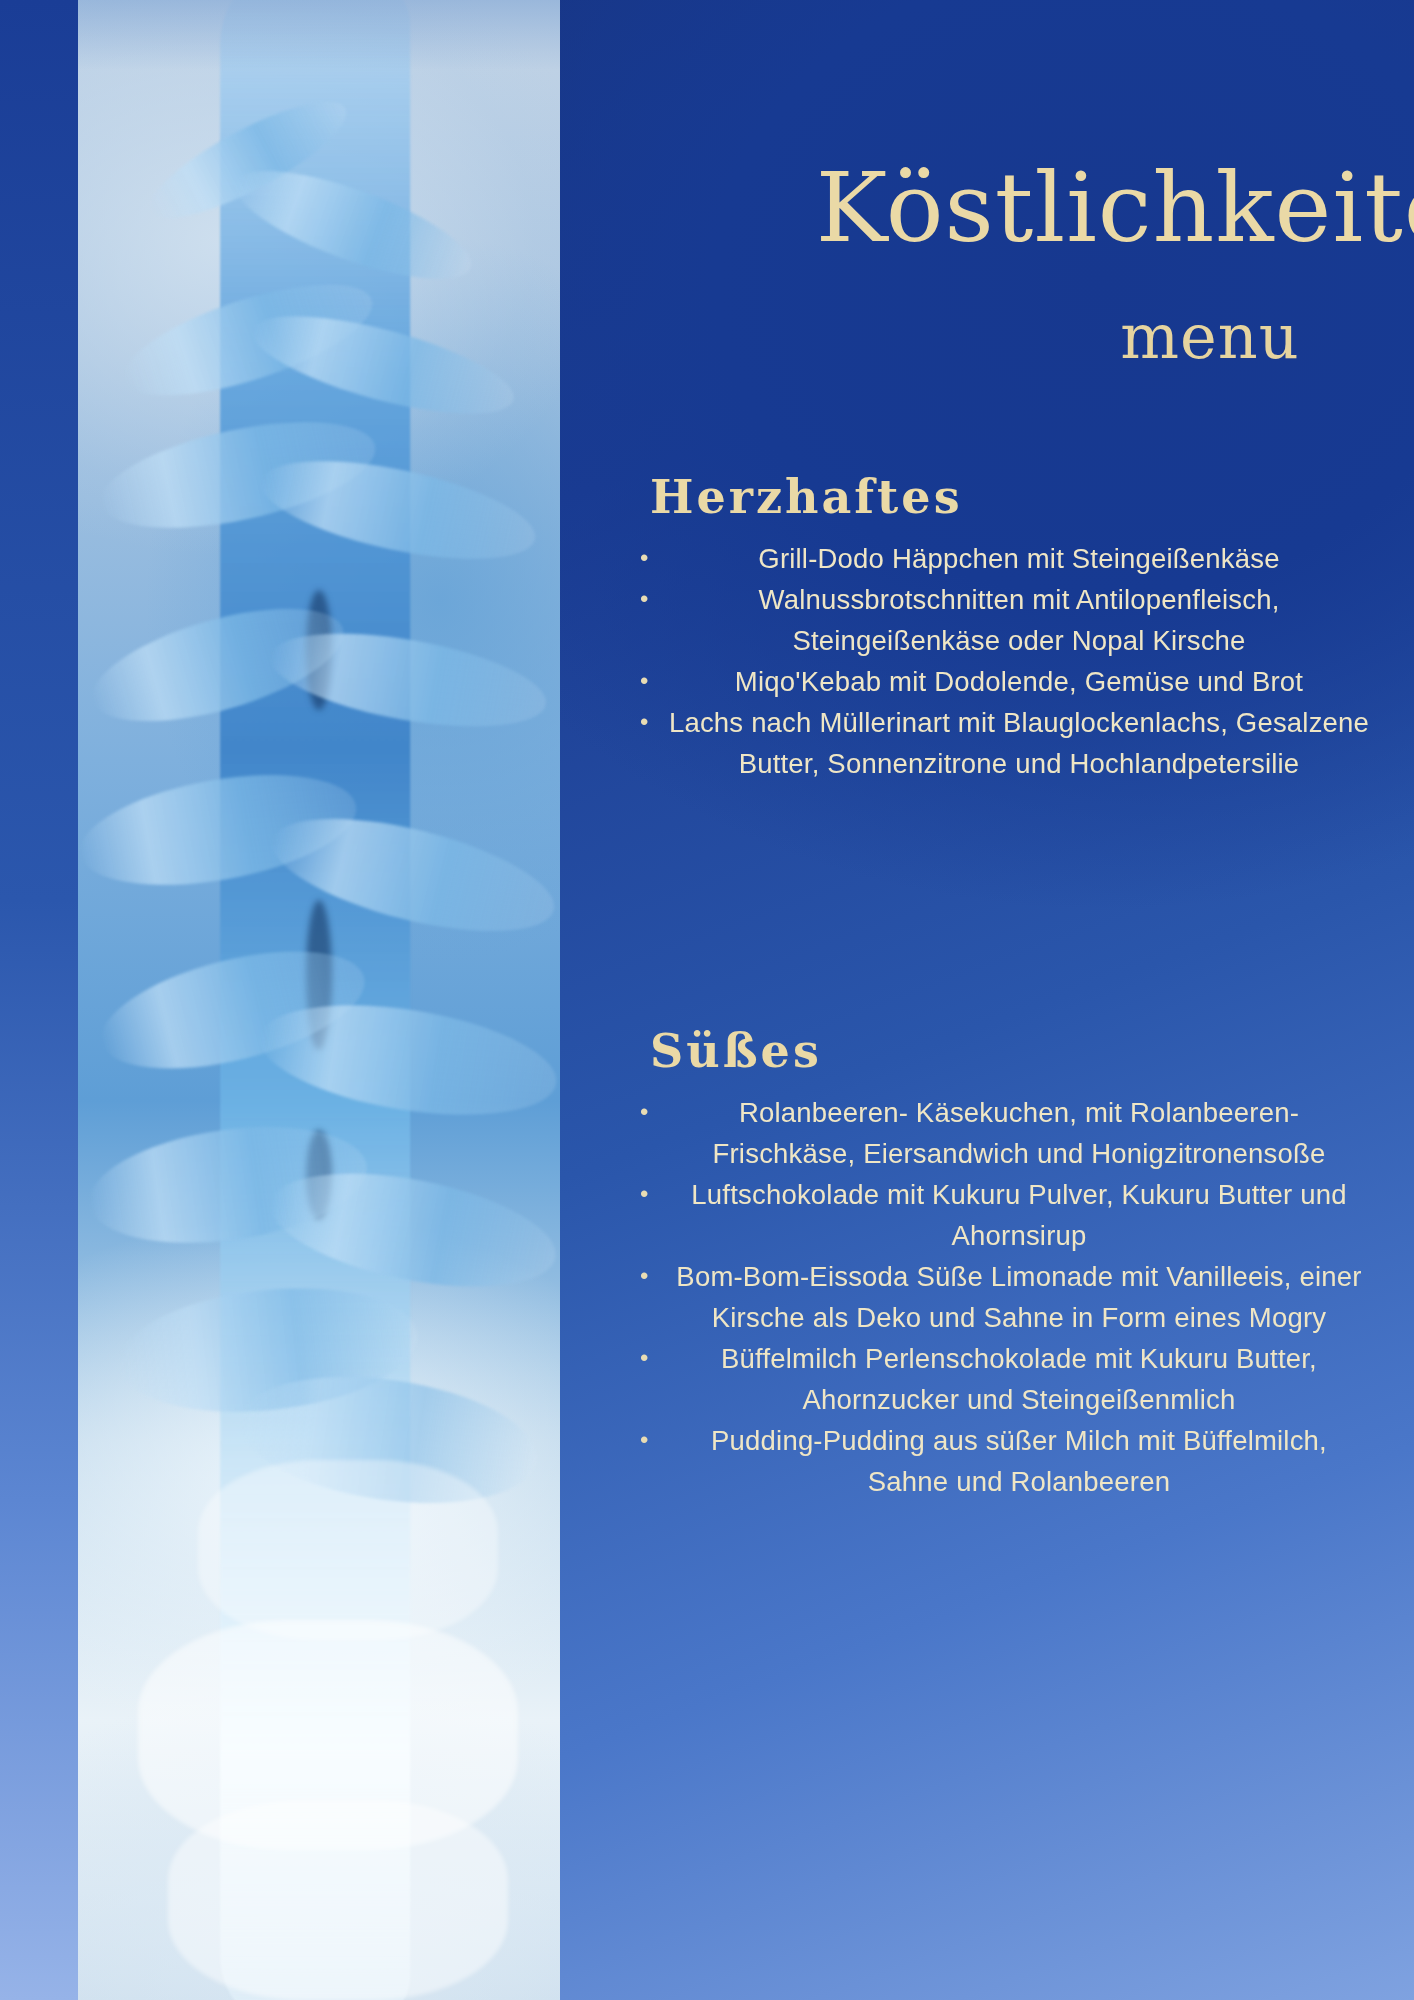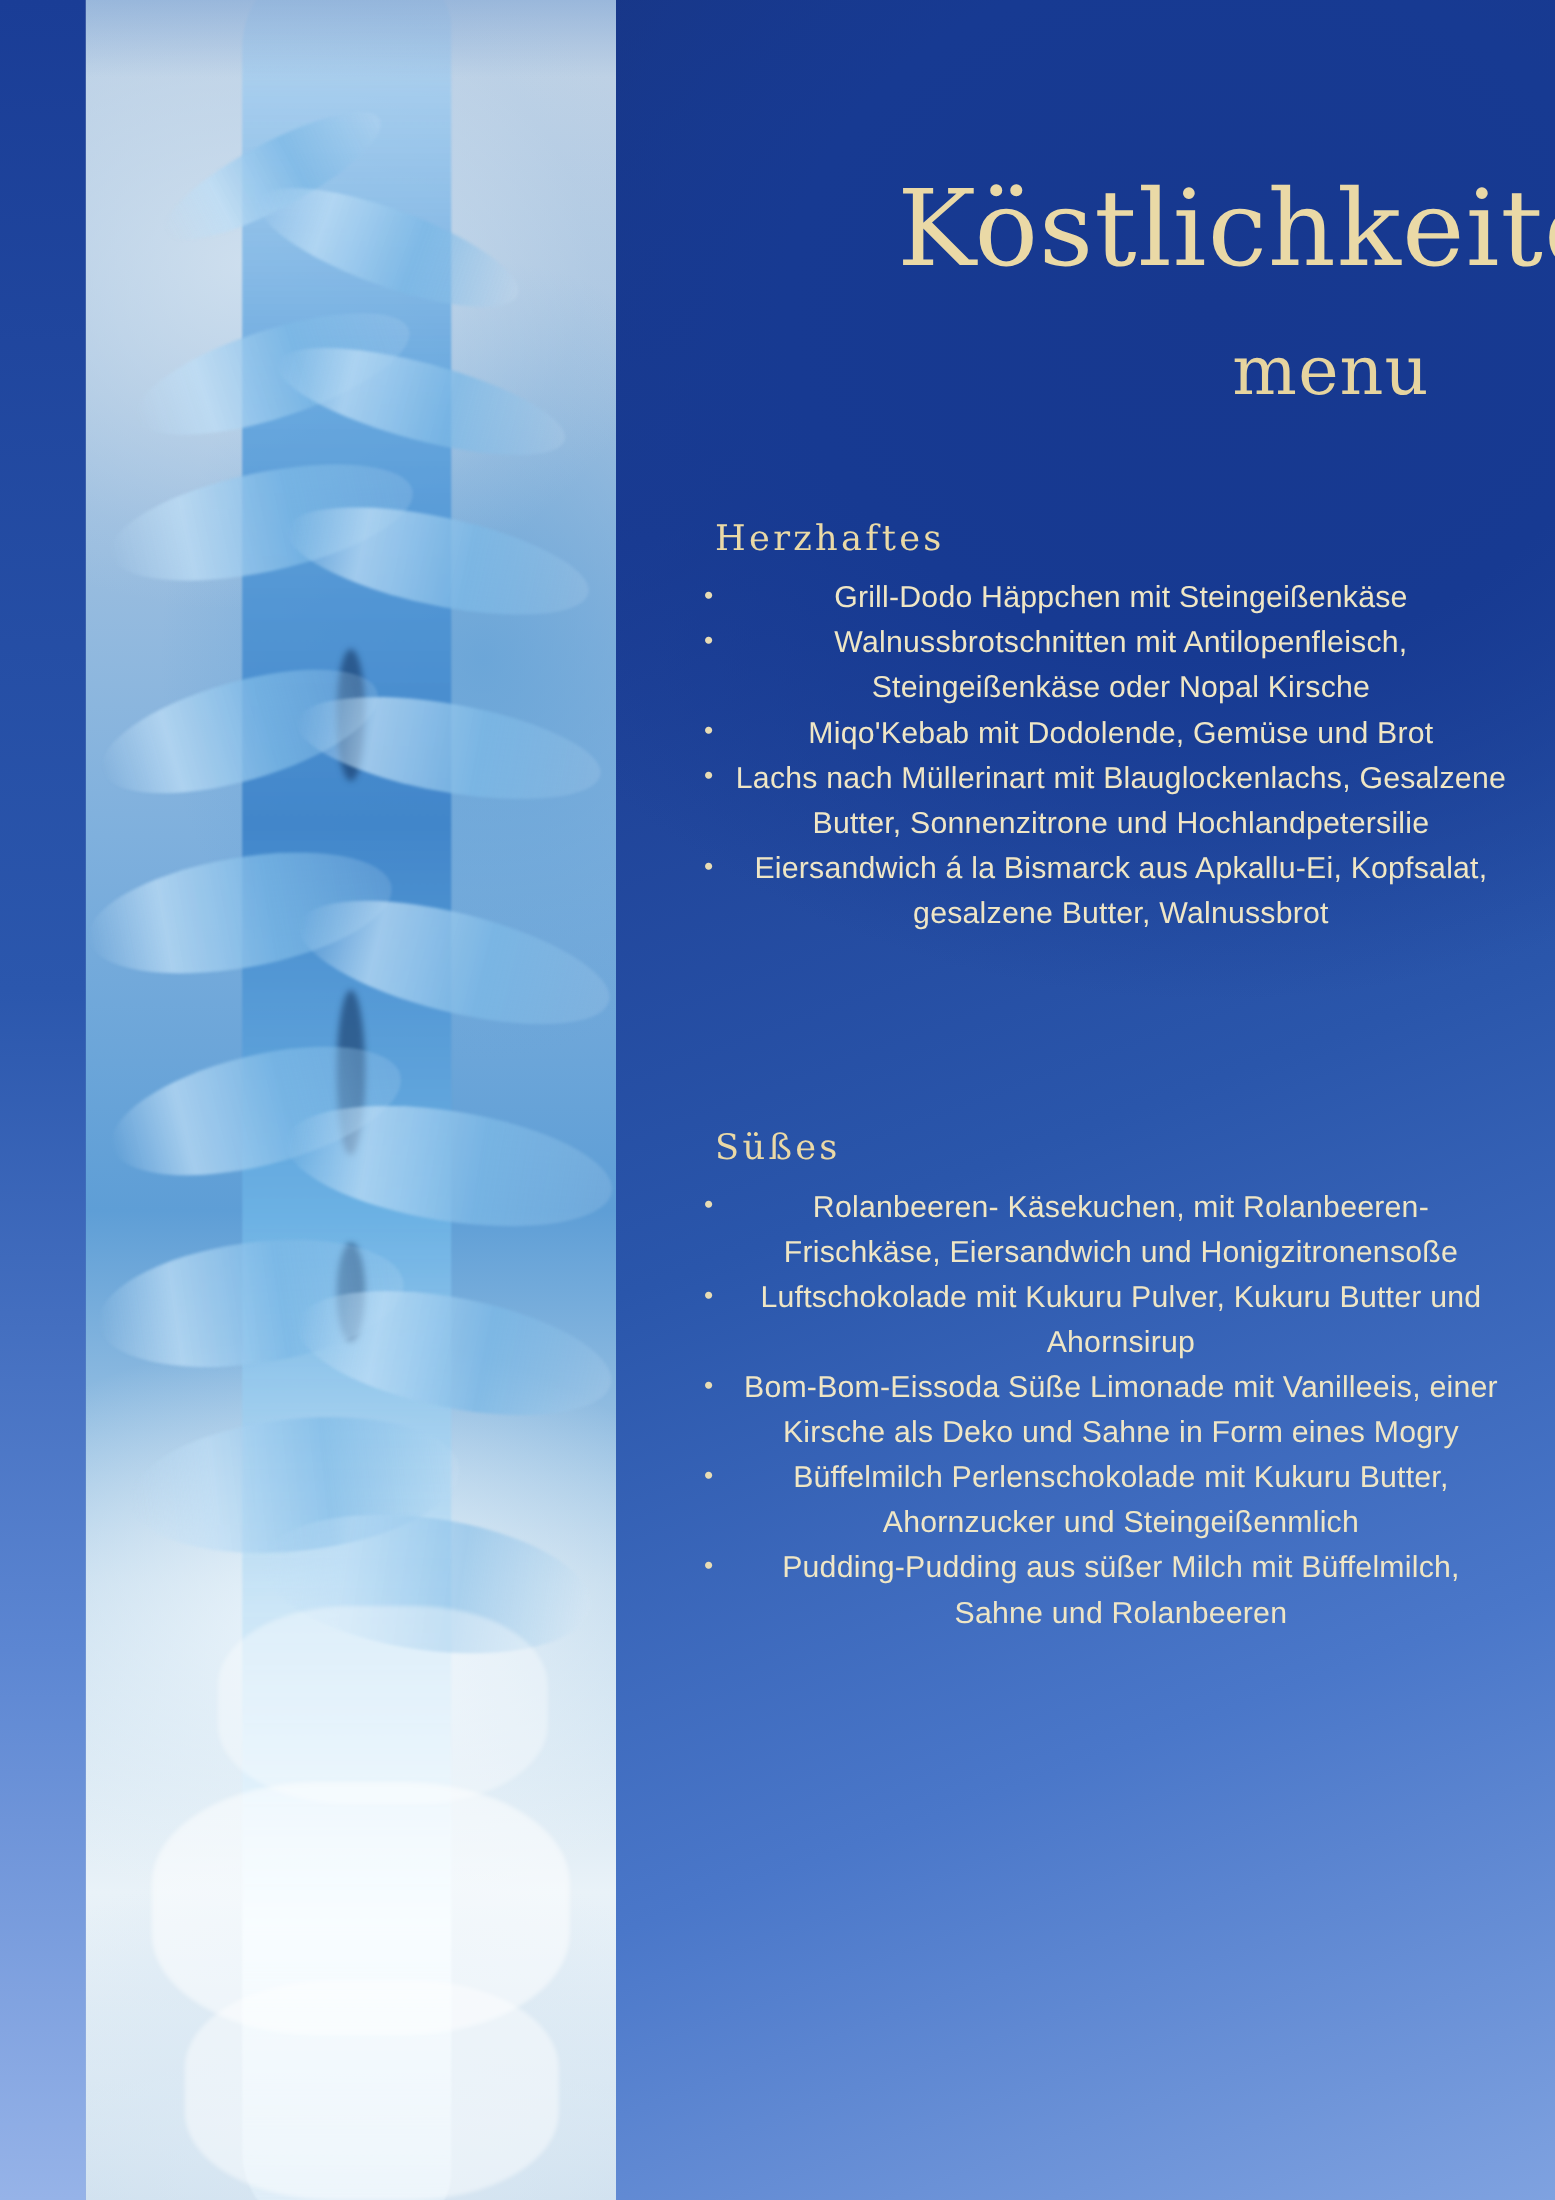--- a/index.html
+++ b/index.html
@@ -129,25 +129,25 @@
   .section {
     position: absolute;
     left: 70px;
     width: 740px;
   }
   .section.savory { top: 470px; }
   .section.sweet { top: 1024px; }
 
   .section-title {
     font-family: "DejaVu Serif", serif;
-    font-size: 32px;
+    font-size: 46px;
     color: #ead9a6;
     letter-spacing: 3px;
     margin: 0 0 14px 20px;
-    font-weight: 400;
+    font-weight: 700;
   }
 
   ul.menu-list {
     list-style: none;
     margin: 0;
     padding: 0;
   }
   ul.menu-list li {
     position: relative;
     color: #efe6c5;
@@ -214,21 +214,20 @@
     <div class="title">Köstlichkeiten</div>
     <div class="subtitle">menu</div>
 
     <div class="section savory">
       <h2 class="section-title">Herzhaftes</h2>
       <ul class="menu-list">
         <li>Grill-Dodo Häppchen mit Steingeißenkäse</li>
         <li>Walnussbrotschnitten mit Antilopenfleisch, Steingeißenkäse oder Nopal Kirsche</li>
         <li>Miqo'Kebab mit Dodolende, Gemüse und Brot</li>
         <li>Lachs nach Müllerinart mit Blauglockenlachs, Gesalzene Butter, Sonnenzitrone und Hochlandpetersilie</li>
-        <li>Eiersandwich á la Bismarck aus Apkallu-Ei, Kopfsalat, gesalzene Butter, Walnussbrot</li>
       </ul>
     </div>
 
     <div class="section sweet">
       <h2 class="section-title">Süßes</h2>
       <ul class="menu-list">
         <li>Rolanbeeren- Käsekuchen, mit Rolanbeeren-Frischkäse, Eiersandwich und Honigzitronensoße</li>
         <li>Luftschokolade mit Kukuru Pulver, Kukuru Butter und Ahornsirup</li>
         <li>Bom-Bom-Eissoda Süße Limonade mit Vanilleeis, einer Kirsche als Deko und Sahne in Form eines Mogry</li>
         <li>Büffelmilch Perlenschokolade mit Kukuru Butter, Ahornzucker und Steingeißenmlich</li>

